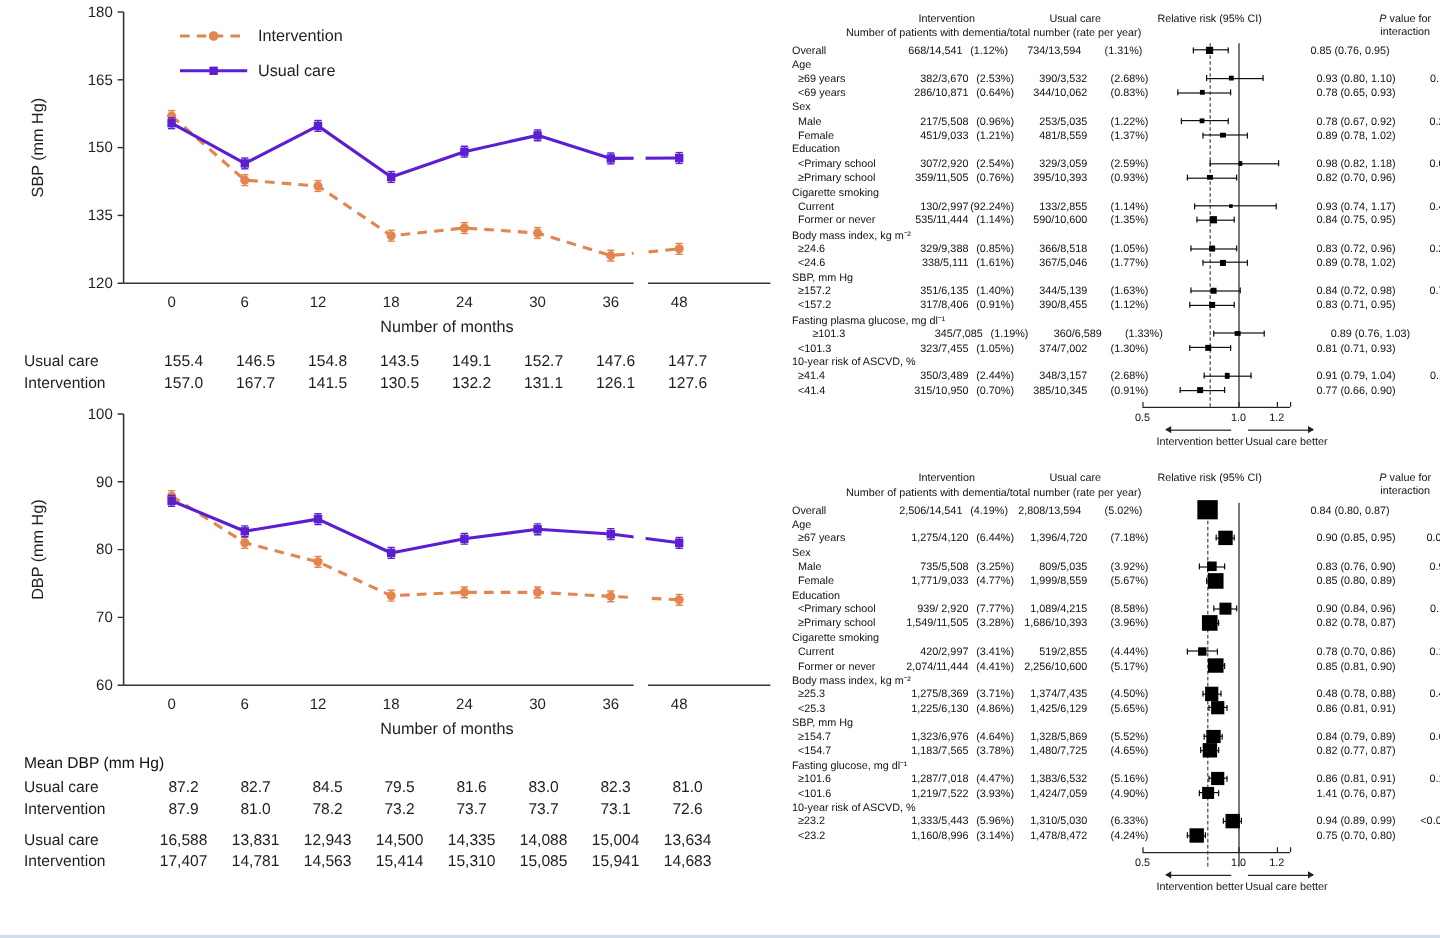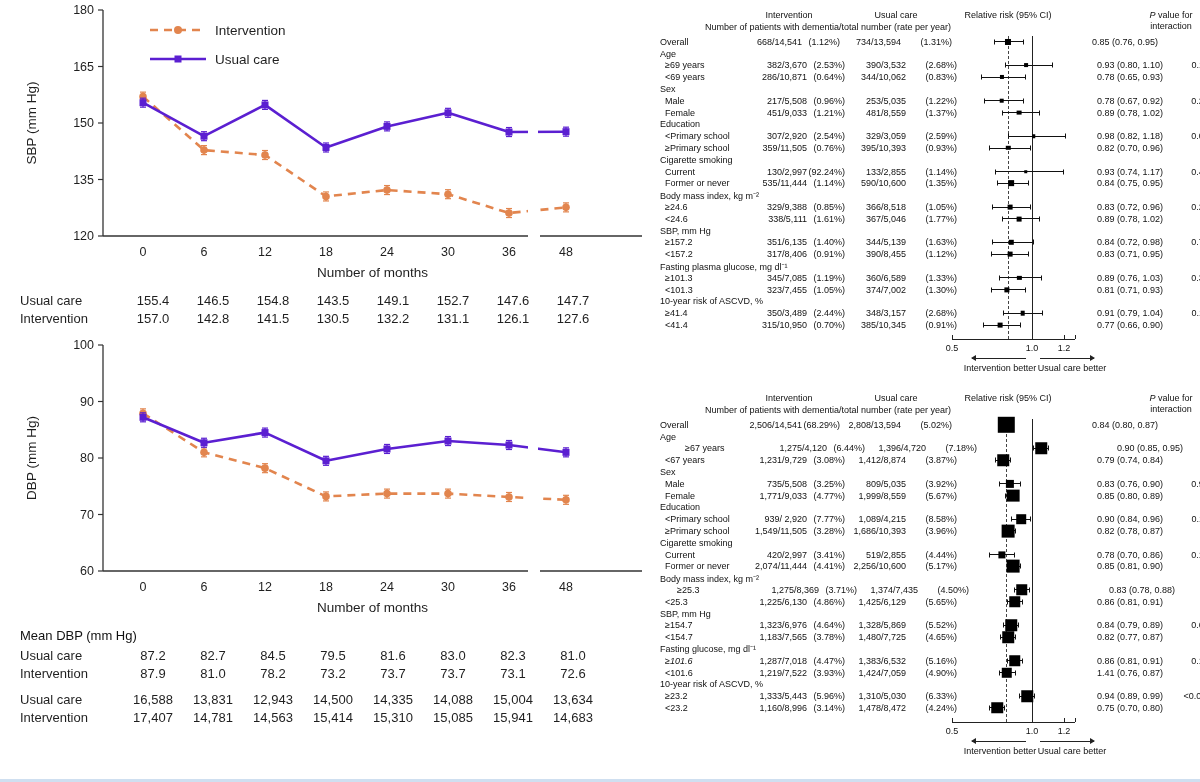--- a/index.html
+++ b/index.html
@@ -161,21 +161,21 @@
           <div class="mt-val">155.4</div>
           <div class="mt-val">146.5</div>
           <div class="mt-val">154.8</div>
           <div class="mt-val">143.5</div>
           <div class="mt-val">149.1</div>
           <div class="mt-val">152.7</div>
           <div class="mt-val">147.6</div>
           <div class="mt-val">147.7</div>
           <div class="mt-label">Intervention</div>
           <div class="mt-val">157.0</div>
-          <div class="mt-val">142.8</div>
+          <div class="mt-val">167.7</div>
           <div class="mt-val">141.5</div>
           <div class="mt-val">130.5</div>
           <div class="mt-val">132.2</div>
           <div class="mt-val">131.1</div>
           <div class="mt-val">126.1</div>
           <div class="mt-val">127.6</div>
         </div>
       </div>
     <svg id="chart-dbp" width="660" height="288" style="margin-top:8px">
         <line x1="103" y1="10" x2="103" y2="236" stroke="#333333" stroke-width="1.3"></line>
@@ -599,21 +599,21 @@
               <div class="ci-cap" style="left: 71px;"></div>
               <div class="rr-sq" style="width: 4.79167px; height: 4.79167px; left: 52.8px;"></div>
             </div>
             <div class="f-rr">0.83 (0.71, 0.95)</div>
             <div class="f-p"></div>
           </div>
           <div class="f-row">
             <div class="f-label grp">Fasting plasma glucose, mg dl⁻¹</div>
           </div>
           <div class="f-row">
-            <div class="f-label " style="padding-left: 5px;">≥101.3</div>
+            <div class="f-label " style="padding-left: 5px; margin-left: 12px;">≥101.3</div>
             <div class="f-int">
               <div class="num-a n">345/7,085</div>
               <div class="num-a r">(1.19%)</div>
             </div>
             <div class="f-usual">
               <div class="num-a n">360/6,589</div>
               <div class="num-a r">(1.33%)</div>
             </div>
             <div class="f-plot">
               <div class="ci-line" style="left: 41.6px; width: 43.2px;"></div>
@@ -712,79 +712,60 @@
           <span class="h-usual">Usual care</span>
           <span class="h-rr">Relative risk (95% CI)</span>
           <span class="h-p"><i>P</i> value for interaction</span>
           <span class="h-sub">Number of patients with dementia/total number (rate per year)</span>
         </div>
         <div class="f-rows">
           <div class="f-row">
             <div class="f-label ">Overall</div>
             <div class="f-int">
               <div class="num-a n">2,506/14,541</div>
-              <div class="num-a r">(68.29%)</div>
+              <div class="num-a r">(4.19%)</div>
             </div>
             <div class="f-usual">
               <div class="num-a n">2,808/13,594</div>
               <div class="num-a r">(5.02%)</div>
             </div>
             <div class="f-plot">
               <div class="ci-line" style="left: 48px; width: 11.2px;"></div>
               <div class="ci-cap" style="left: 48px;"></div>
               <div class="ci-cap" style="left: 58.2px;"></div>
               <div class="rr-sq" style="width: 16.4286px; height: 16.4286px; left: 54.4px;"></div>
             </div>
             <div class="f-rr">0.84 (0.80, 0.87)</div>
             <div class="f-p"></div>
           </div>
           <div class="f-row">
             <div class="f-label grp">Age</div>
           </div>
           <div class="f-row">
-            <div class="f-label " style="padding-left: 5px; margin-left: 20px;">≥67 years</div>
+            <div class="f-label " style="padding-left: 5px;">≥67 years</div>
             <div class="f-int">
               <div class="num-a n">1,275/4,120</div>
               <div class="num-a r">(6.44%)</div>
             </div>
             <div class="f-usual">
               <div class="num-a n">1,396/4,720</div>
               <div class="num-a r">(7.18%)</div>
             </div>
             <div class="f-plot">
               <div class="ci-line" style="left: 56px; width: 16px;"></div>
               <div class="ci-cap" style="left: 56px;"></div>
               <div class="ci-cap" style="left: 71px;"></div>
               <div class="rr-sq" style="width: 11.5px; height: 11.5px; left: 64px;"></div>
             </div>
             <div class="f-rr">0.90 (0.85, 0.95)</div>
             <div class="f-p">
               <span>0.019</span>
             </div>
           </div>
           <div class="f-row">
-            <div class="f-label " style="padding-left: 5px;">&lt;67 years</div>
-            <div class="f-int">
-              <div class="num-a n">1,231/9,729</div>
-              <div class="num-a r">(3.08%)</div>
-            </div>
-            <div class="f-usual">
-              <div class="num-a n">1,412/8,874</div>
-              <div class="num-a r">(3.87%)</div>
-            </div>
-            <div class="f-plot">
-              <div class="ci-line" style="left: 38.4px; width: 16px;"></div>
-              <div class="ci-cap" style="left: 38.4px;"></div>
-              <div class="ci-cap" style="left: 53.4px;"></div>
-              <div class="rr-sq" style="width: 11.5px; height: 11.5px; left: 46.4px;"></div>
-            </div>
-            <div class="f-rr">0.79 (0.74, 0.84)</div>
-            <div class="f-p"></div>
-          </div>
-          <div class="f-row">
             <div class="f-label grp">Sex</div>
           </div>
           <div class="f-row">
             <div class="f-label " style="padding-left: 5px;">Male</div>
             <div class="f-int">
               <div class="num-a n">735/5,508</div>
               <div class="num-a r">(3.25%)</div>
             </div>
             <div class="f-usual">
               <div class="num-a n">809/5,035</div>
@@ -903,36 +884,36 @@
               <div class="ci-cap" style="left: 63px;"></div>
               <div class="rr-sq" style="width: 12.7778px; height: 12.7778px; left: 56px;"></div>
             </div>
             <div class="f-rr">0.85 (0.81, 0.90)</div>
             <div class="f-p"></div>
           </div>
           <div class="f-row">
             <div class="f-label grp">Body mass index, kg m⁻²</div>
           </div>
           <div class="f-row">
-            <div class="f-label " style="padding-left: 5px; margin-left: 12px;">≥25.3</div>
+            <div class="f-label " style="padding-left: 5px;">≥25.3</div>
             <div class="f-int">
               <div class="num-a n">1,275/8,369</div>
               <div class="num-a r">(3.71%)</div>
             </div>
             <div class="f-usual">
               <div class="num-a n">1,374/7,435</div>
               <div class="num-a r">(4.50%)</div>
             </div>
             <div class="f-plot">
               <div class="ci-line" style="left: 44.8px; width: 16px;"></div>
               <div class="ci-cap" style="left: 44.8px;"></div>
               <div class="ci-cap" style="left: 59.8px;"></div>
               <div class="rr-sq" style="width: 11.5px; height: 11.5px; left: 52.8px;"></div>
             </div>
-            <div class="f-rr">0.83 (0.78, 0.88)</div>
+            <div class="f-rr">0.48 (0.78, 0.88)</div>
             <div class="f-p">
               <span>0.40</span>
             </div>
           </div>
           <div class="f-row">
             <div class="f-label " style="padding-left: 5px;">&lt;25.3</div>
             <div class="f-int">
               <div class="num-a n">1,225/6,130</div>
               <div class="num-a r">(4.86%)</div>
             </div>
@@ -989,21 +970,21 @@
               <div class="ci-cap" style="left: 58.2px;"></div>
               <div class="rr-sq" style="width: 11.5px; height: 11.5px; left: 51.2px;"></div>
             </div>
             <div class="f-rr">0.82 (0.77, 0.87)</div>
             <div class="f-p"></div>
           </div>
           <div class="f-row">
             <div class="f-label grp">Fasting glucose, mg dl⁻¹</div>
           </div>
           <div class="f-row">
-            <div class="f-label " style="padding-left: 5px; font-style: italic;">≥101.6</div>
+            <div class="f-label " style="padding-left: 5px;">≥101.6</div>
             <div class="f-int">
               <div class="num-a n">1,287/7,018</div>
               <div class="num-a r">(4.47%)</div>
             </div>
             <div class="f-usual">
               <div class="num-a n">1,383/6,532</div>
               <div class="num-a r">(5.16%)</div>
             </div>
             <div class="f-plot">
               <div class="ci-line" style="left: 49.6px; width: 16px;"></div>

